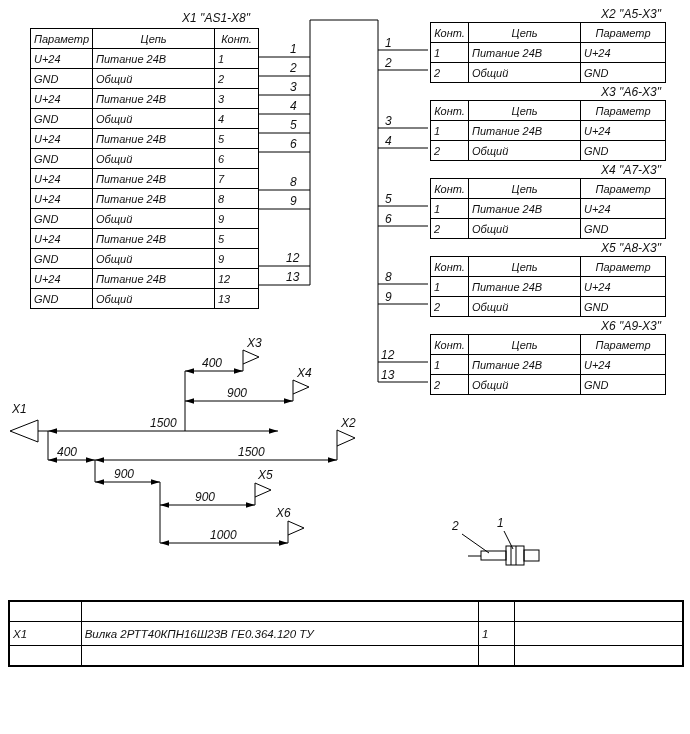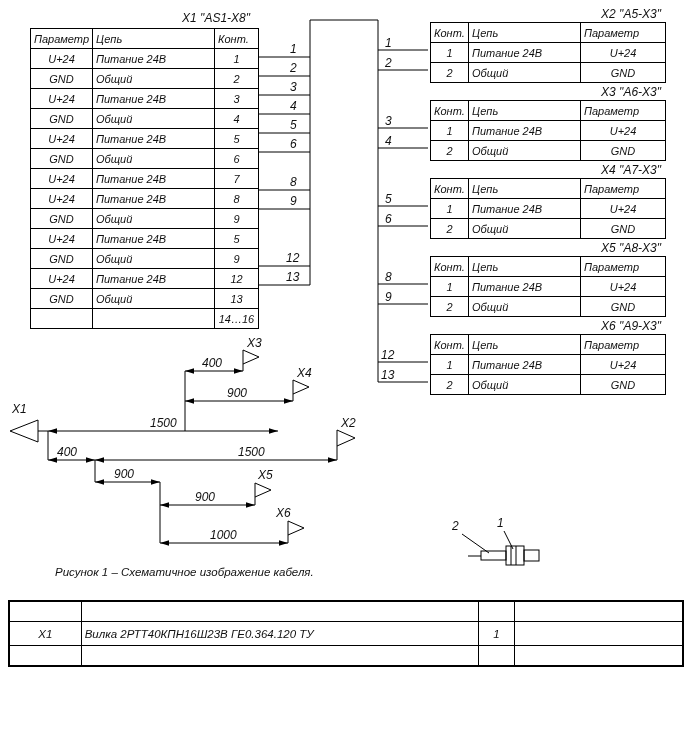--- a/index.html
+++ b/index.html
@@ -5,22 +5,22 @@
   html,body{margin:0;padding:0;background:#fff}
   .page{position:relative;width:690px;height:734px;background:#fff;
         font-family:"Liberation Sans",sans-serif;font-style:italic;color:#111;overflow:hidden}
   .art{position:absolute;left:0;top:0}
   .lbl{position:absolute;font-size:12px;line-height:1;white-space:nowrap}
   .ttl{position:absolute;font-size:12px;line-height:1;white-space:nowrap;text-align:right}
   .cap{position:absolute;font-size:11.5px;line-height:1;white-space:nowrap}
   table.ptable{position:absolute;border-collapse:collapse;table-layout:fixed;background:#fff}
   table.ptable td{border:1px solid #000;height:19px;font-size:11px;padding:0 3px;
                   overflow:hidden;white-space:nowrap;vertical-align:middle}
-  table.ptable tr.hdr td{font-size:11px}
-  td.c{text-align:center}
+  table.ptable tr.hdr td{text-align:center;font-size:11px}
+  td.c{text-align:left}
   td.l{text-align:left;padding-left:6px}
   table.x1{left:30px;top:28px;width:228px}
   table.rt{left:430px;width:235px}
   table.parts{left:8px;top:600px;width:676px;border:2px solid #000}
   table.parts td{border:1px solid #000;font-size:11.5px}
   table.parts tr.phdr td{text-align:center;font-size:12px}
   table.parts .hdr2{font-size:11px;line-height:1.35}
 </style>
 </head>
 <body>
@@ -182,25 +182,20 @@
     <tr>
           <td class="c">U+24</td>
           <td class="l">Питание 24В</td>
           <td class="c">12</td>
         </tr>
     <tr>
           <td class="c">GND</td>
           <td class="l">Общий</td>
           <td class="c">13</td>
         </tr>
-    <tr>
-          <td class="c"></td>
-          <td class="l"></td>
-          <td class="c">14…16</td>
-        </tr>
   </tbody>
     </table>
 
   <span class="ttl" style="left:430px;top:8px;width:231px">X2 "A5-X3"</span>
   <table class="ptable rt" style="top:22px">
     <colgroup>
         <col style="width:38px">
         <col style="width:112px">
         <col style="width:85px">
       </colgroup>
@@ -361,21 +356,20 @@
   <span class="lbl" style="left:150px;top:417px">1500</span>
   <span class="lbl" style="left:57px;top:446px">400</span>
   <span class="lbl" style="left:238px;top:446px">1500</span>
   <span class="lbl" style="left:114px;top:468px">900</span>
   <span class="lbl" style="left:195px;top:491px">900</span>
   <span class="lbl" style="left:210px;top:529px">1000</span>
 
   <span class="lbl" style="left:452px;top:520px">2</span>
   <span class="lbl" style="left:497px;top:517px">1</span>
 
-  <span class="cap" style="left:55px;top:567px">Рисунок 1 – Схематичное изображение кабеля.</span>
 
   <table class="ptable parts">
     <colgroup>
         <col style="width:72px">
         <col style="width:396px">
         <col style="width:36px">
         <col style="width:168px">
       </colgroup>
     <tbody>
     <tr style="height:13px">

